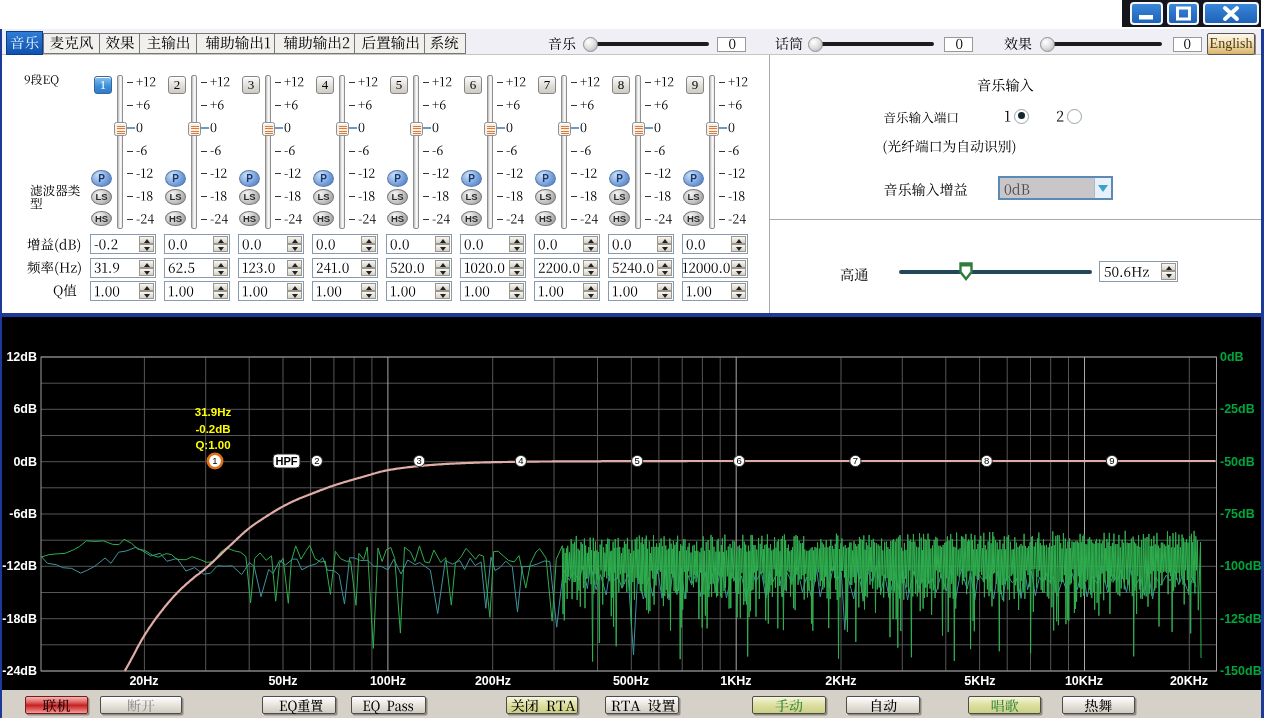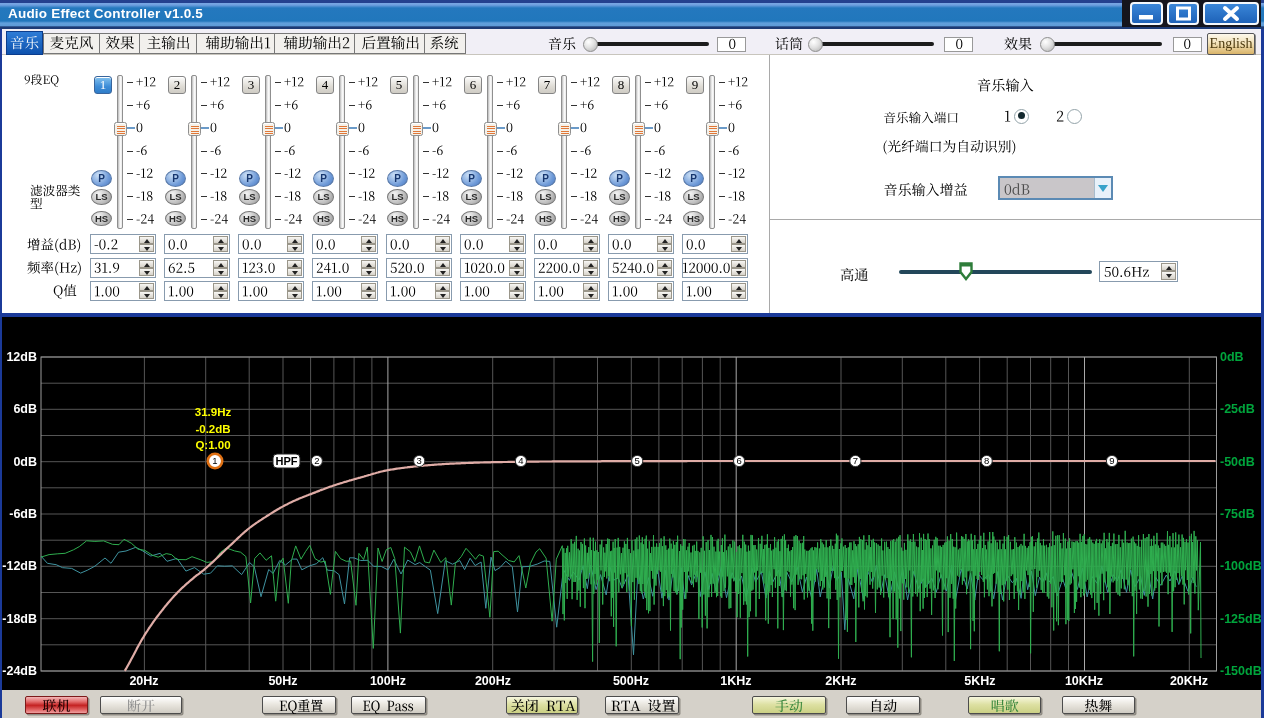--- a/index.html
+++ b/index.html
@@ -54,23 +54,20 @@
 #toolbar{position:absolute;left:0;top:690px;width:1264px;height:28px;background:#d5d1c9}
 .tbtn{position:absolute;top:695.5px;height:18.5px;border:1px solid #4c4c4c;border-radius:2px;background:linear-gradient(180deg,#ffffff,#eae7e0 45%,#cfcbc2);box-shadow:1.5px 1.5px 0 #8f8b83}
 .tbtn.red{background:linear-gradient(180deg,#f2b6b6,#e36a6a 30%,#c42222 52%,#e06060 78%,#efa0a0);border:1px solid #7c1a1a}
 .tbtn.grn{background:linear-gradient(180deg,#f6f6dc,#dde0a2 48%,#cbd084)}
 
 #bl{position:absolute;left:0;top:29px;width:2px;height:689px;background:#1b3a99}
 #br{position:absolute;left:1261px;top:29px;width:3px;height:689px;background:#1b3a99}
 </style></head>
 <body>
 <div id="win">
-  <div id="tbar">
-      <div class="cap">Audio Effect Controller v1.0.5</div>
-    </div>
   <div id="wbtns"></div>
   <div class="wb" style="left:1130px;width:33px"><svg width="29" height="19">
         <rect x="7" y="11" width="14" height="4.5" fill="#fff"></rect>
       </svg></div>
   <div class="wb" style="left:1167px;width:32px"><svg width="28" height="19">
         <rect x="8.5" y="4" width="12" height="11" fill="none" stroke="#fff" stroke-width="3"></rect>
       </svg></div>
   <div class="wb" style="left:1203px;width:56px"><svg width="52" height="19">
         <path d="M20 4 L32 15 M32 4 L20 15" stroke="#fff" stroke-width="4" stroke-linecap="round"></path>
       </svg></div>

